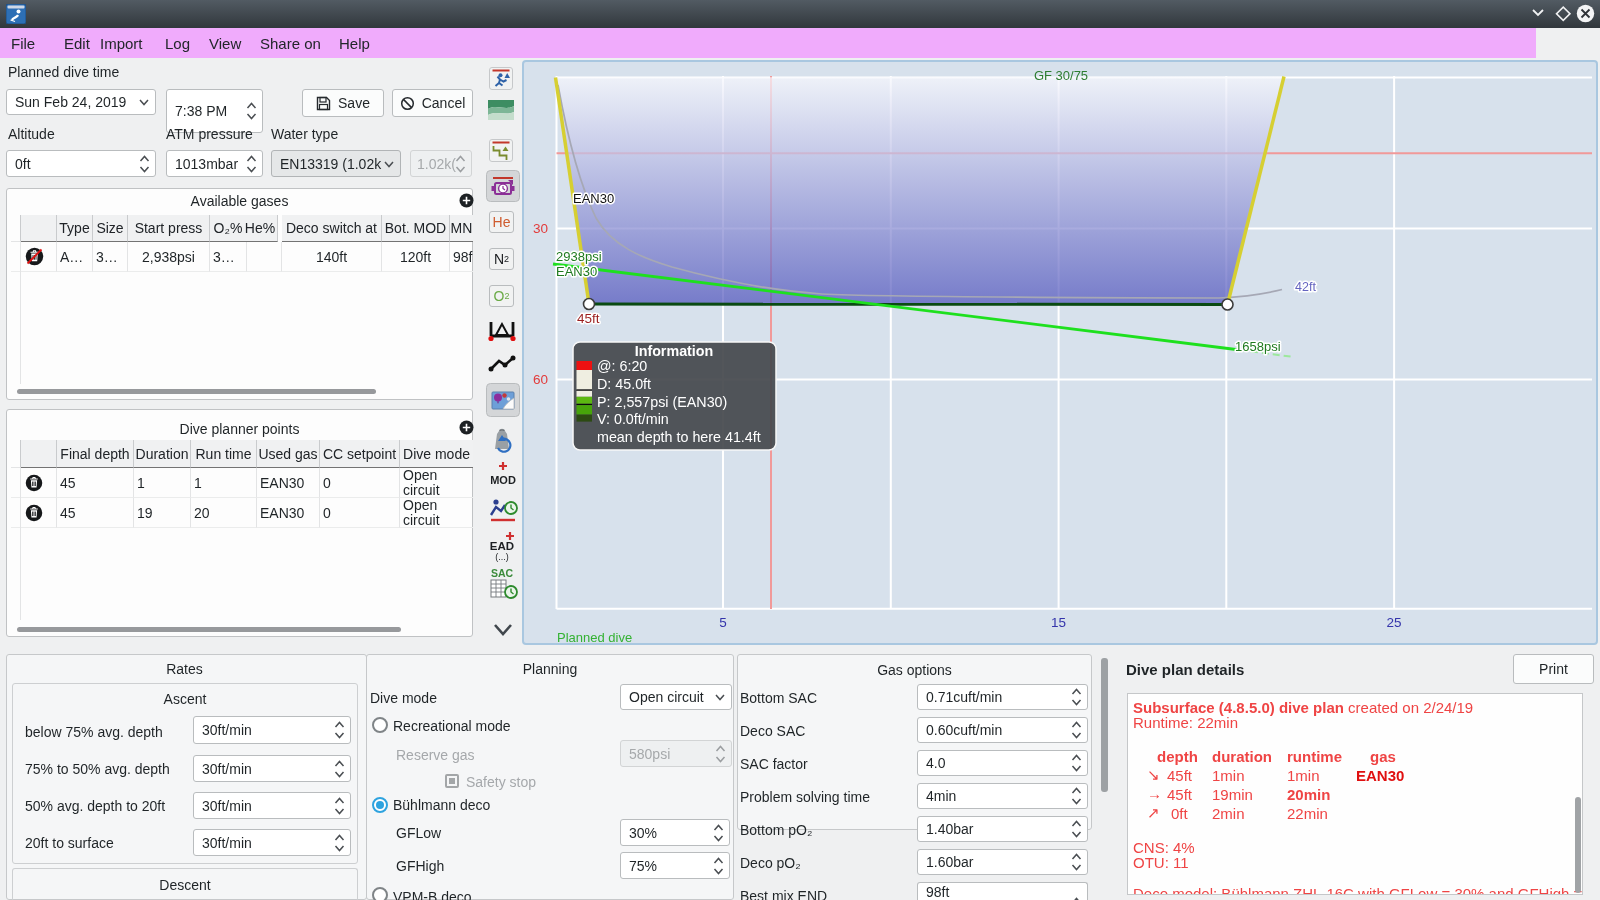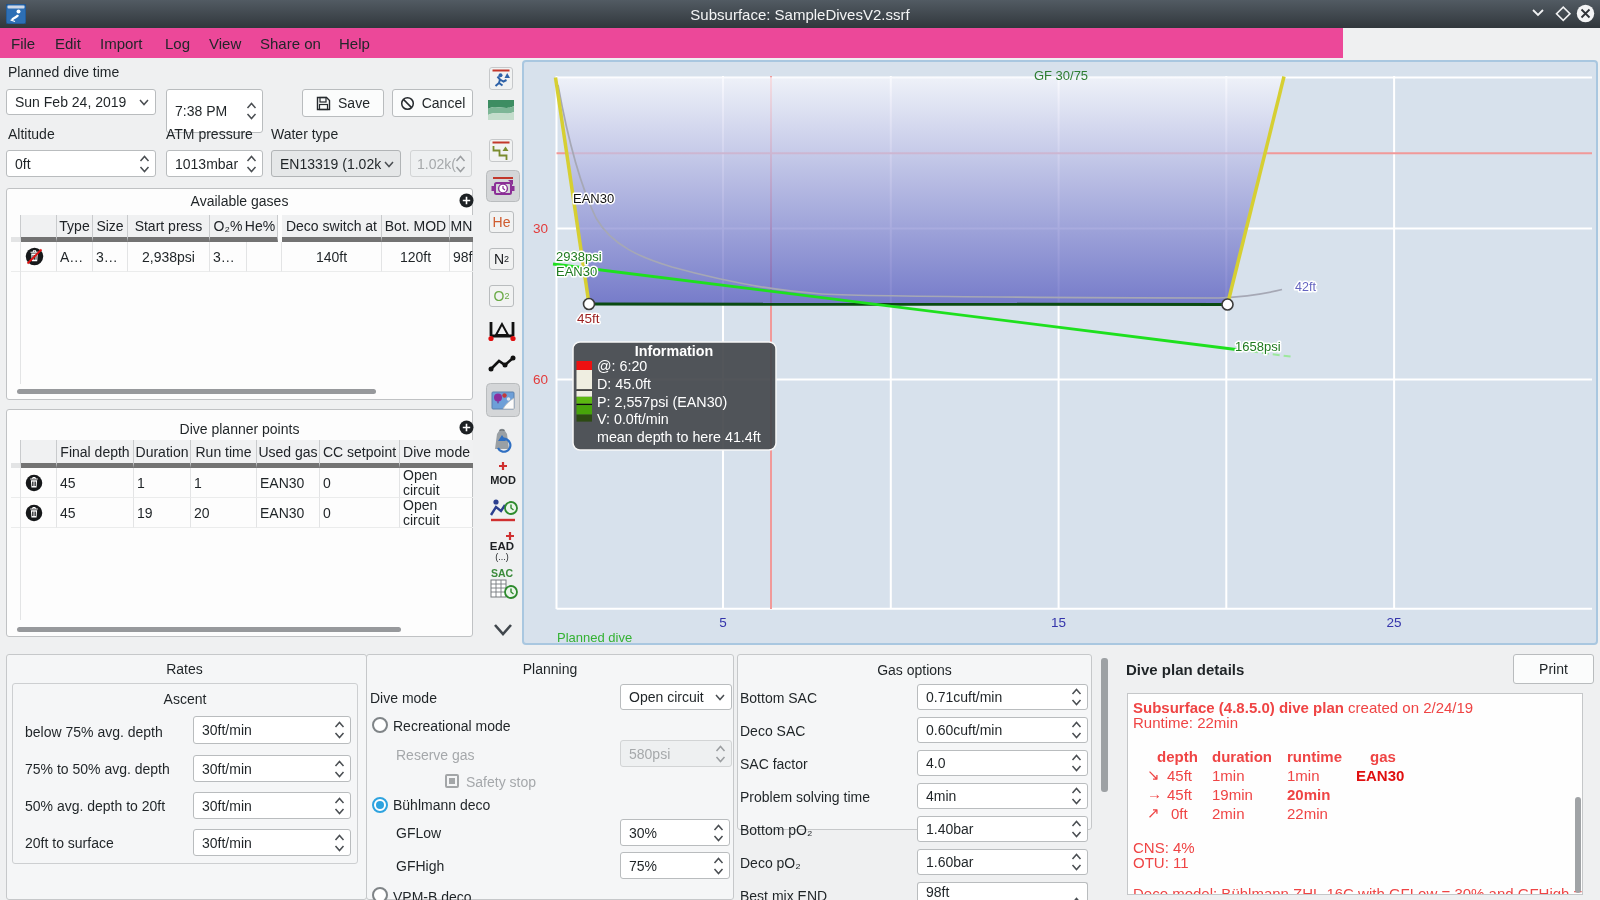--- a/index.html
+++ b/index.html
@@ -5,35 +5,35 @@
 html,body{margin:0;padding:0;}
 body{width:1600px;height:900px;position:relative;overflow:hidden;background:#eff0f1;
  font-family:"Liberation Sans",sans-serif;color:#1f2427;}
 .a{position:absolute;}
 .t{position:absolute;font-size:14px;color:#1f2427;white-space:nowrap;}
 .gray{color:#a5a8ab;}
 .titlebar{position:absolute;left:0;top:0;width:1600px;height:28px;
  background:linear-gradient(#525b63,#31373c);}
 .titletxt{position:absolute;top:6px;left:0;width:1600px;text-align:center;
  font-size:15px;color:#f4f5f6;}
-.menubar{position:absolute;left:0;top:28px;width:1343px;height:30px;background:#ec4899;}
+.menubar{position:absolute;left:0;top:28px;width:1536px;height:30px;background:#f0abfc;}
 .menubar span{position:absolute;top:7px;font-size:15px;color:#22262a;}
 .spin{position:absolute;box-sizing:border-box;background:#fff;border:1px solid #b9bcbe;
  border-radius:3px;display:flex;align-items:center;padding:0 20px 0 8px;font-size:14px;
  color:#1f2427;white-space:nowrap;overflow:hidden;}
 .spin>svg,.combo>svg{position:absolute;right:4px;top:50%;transform:translateY(-50%);}
 .combo{padding-right:24px;}
 .dis{background:#eef0f1;color:#a6a9ab;border-color:#d2d4d5;}
 .pbtn{position:absolute;box-sizing:border-box;background:#fbfcfc;border:1px solid #b9bcbe;
  border-radius:3px;display:flex;align-items:center;justify-content:center;gap:7px;
  font-size:14px;color:#1f2427;}
 .pnl{position:absolute;background:#fdfdfd;border:1px solid #c0c2c4;border-radius:3px;
  box-sizing:border-box;}
 .hcell{position:absolute;box-sizing:border-box;background:#f0f1f2;
- border-right:1px solid #c9cbcd;border-bottom:5px solid #737373;font-size:14px;
+ border-right:1px solid #c9cbcd;border-bottom:1px solid #737373;font-size:14px;
  color:#202428;display:flex;align-items:center;justify-content:center;overflow:hidden;}
 .dcell{position:absolute;box-sizing:border-box;border-right:1px solid #e3e4e5;
  border-bottom:1px solid #ebecec;font-size:14px;color:#1f2427;display:flex;
  align-items:center;padding-left:3px;overflow:hidden;}
 .dcell.c{justify-content:center;padding-left:0;}
 .sbar{position:absolute;background:#97999c;border-radius:3px;}
 .bp{position:absolute;background:#f5f6f7;border:1px solid #c6c8ca;border-radius:3px;
  box-sizing:border-box;}
 .gbox{position:absolute;border:1px solid #cdcfd1;border-radius:3px;box-sizing:border-box;}
 .ctr{text-align:center;}
@@ -47,31 +47,30 @@
 </head>
 <body>
 <div class="titlebar">
  <svg class="a" style="left:6px;top:4px;" width="20" height="20" viewBox="0 0 20 20">
   <rect x="0" y="0" width="20" height="20" rx="2" fill="#2d6fb5" stroke="#1d4c80"></rect>
   <rect x="1.5" y="1.5" width="17" height="3" rx="1" fill="#cfd8e6"></rect>
   <circle cx="12.5" cy="7.5" r="2" fill="#fff"></circle>
   <path d="M5 15.5 C7 12.5 9.5 12.8 11 10.5 L13 11.5 C11.5 14.5 8.5 14.5 7 16.5 Z" fill="#fff"></path>
   <path d="M4.5 16 L9 17.5" stroke="#fff" stroke-width="1.2"></path>
  </svg>
- <div class="titletxt">Subsurface: SampleDivesV2.ssrf</div>
  <svg class="a" style="left:1526px;top:0;" width="74" height="28" viewBox="0 0 74 28">
   <path d="M7 10 L12 15 L17 10" fill="none" stroke="#f0f1f2" stroke-width="1.8"></path>
   <rect x="32.5" y="9" width="9.5" height="9.5" transform="rotate(45 37.25 13.75)" fill="none" stroke="#f0f1f2" stroke-width="1.6"></rect>
   <circle cx="59.5" cy="13.5" r="8.7" fill="#f4f5f6"></circle>
   <path d="M55.5 9.5 L63.5 17.5 M63.5 9.5 L55.5 17.5" stroke="#2f3338" stroke-width="1.8"></path>
  </svg>
 </div>
 <div class="menubar">
  <span style="left:11px;">File</span>
- <span style="left:55px;">Edit</span>
+ <span style="left:64px;">Edit</span>
  <span style="left:100px;">Import</span>
  <span style="left:165px;">Log</span>
  <span style="left:209px;">View</span>
  <span style="left:260px;">Share on</span>
  <span style="left:339px;">Help</span>
 </div>
 <div class="t" style="left:8px;top:64px;">Planned dive time</div>
 <div class="spin combo" style="left:6px;top:89px;width:150px;height:26px;">Sun Feb 24, 2019
  <svg width="14" height="10" viewBox="0 0 14 10">
       <path d="M3 3 L7 7.5 L11 3" fill="none" stroke="#4a4e52" stroke-width="1.5"></path>
@@ -359,20 +358,23 @@
 
 <div class="bp" style="left:6px;top:654px;width:361px;height:246px;">
  <div class="t ctr" style="left:0;top:6px;width:355px;">Rates</div>
  <div class="gbox" style="left:5px;top:28px;width:346px;height:181px;">
   <div class="t ctr" style="left:0;top:7px;width:344px;">Ascent</div>
  </div>
  <div class="t" style="left:18px;top:69px;">below 75% avg. depth</div>
  <div class="t" style="left:18px;top:106px;">75% to 50% avg. depth</div>
  <div class="t" style="left:18px;top:143px;">50% avg. depth to 20ft</div>
  <div class="t" style="left:18px;top:180px;">20ft to surface</div>
+ <div class="gbox" style="left:5px;top:213px;width:346px;height:33px;border-bottom:none;">
+  <div class="t ctr" style="left:0;top:8px;width:344px;">Descent</div>
+ </div>
 </div>
 <div class="spin" style="left:193px;top:716px;width:158px;height:28px;">30ft/min
  <svg width="13" height="22" viewBox="0 0 13 22">
       <path d="M2.5 8 L6.5 3.5 L10.5 8" fill="none" stroke="#4a4e52" stroke-width="1.5"></path>
       <path d="M2.5 14 L6.5 18.5 L10.5 14" fill="none" stroke="#4a4e52" stroke-width="1.5"></path>
     </svg>
 </div>
 <div class="spin" style="left:193px;top:755px;width:158px;height:27px;">30ft/min
  <svg width="13" height="22" viewBox="0 0 13 22">
       <path d="M2.5 8 L6.5 3.5 L10.5 8" fill="none" stroke="#4a4e52" stroke-width="1.5"></path>

